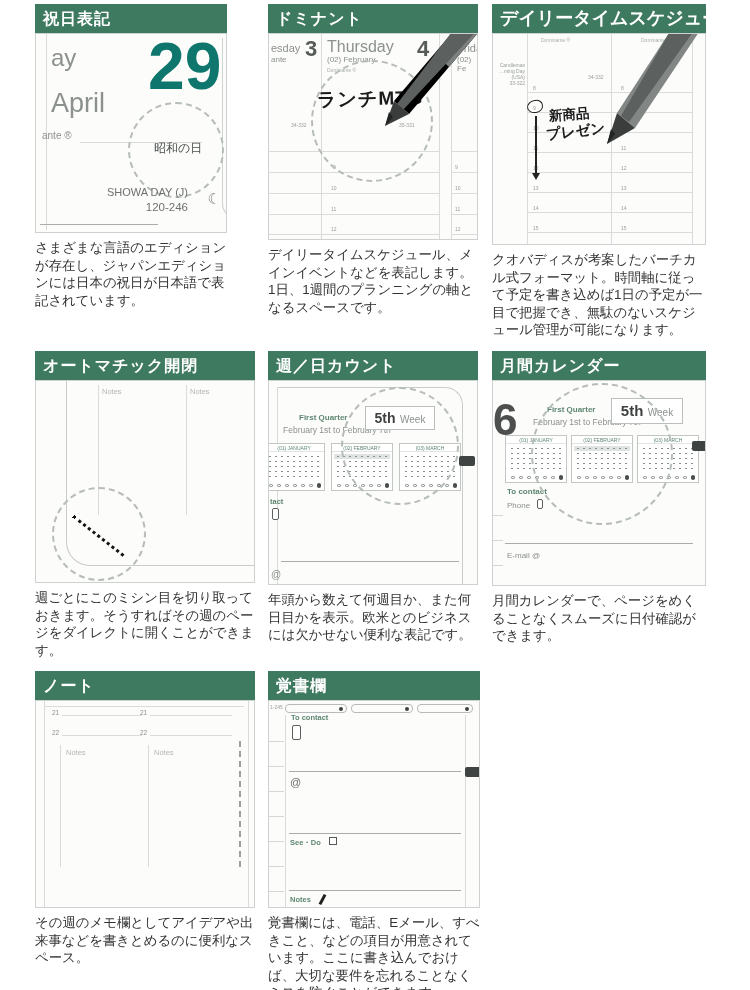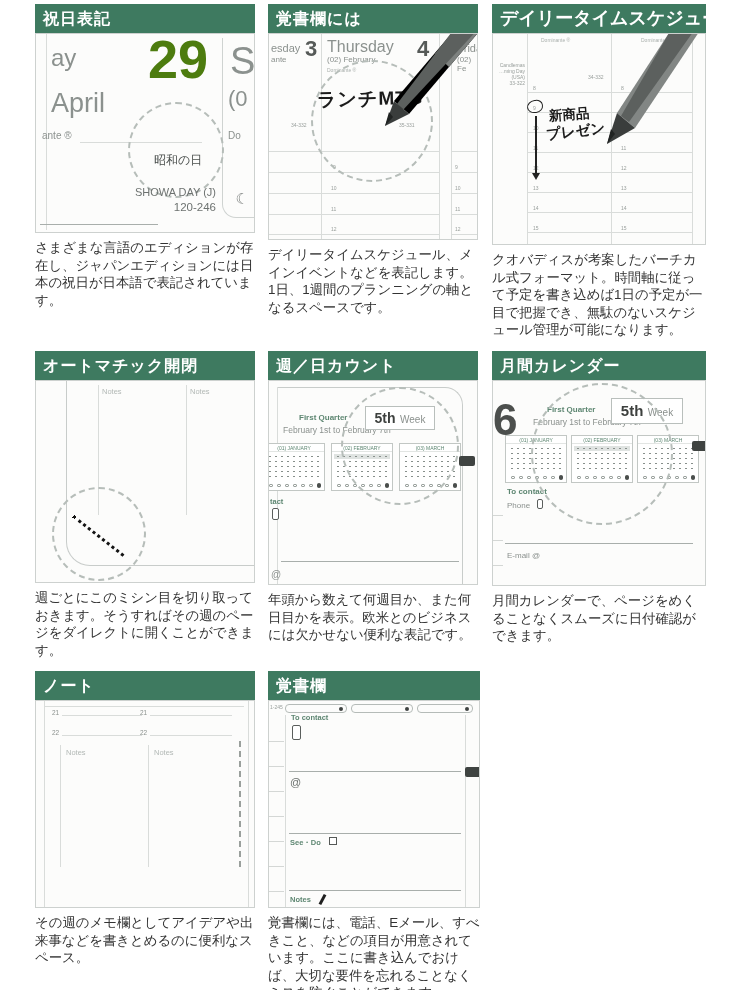--- a/index.html
+++ b/index.html
@@ -58,45 +58,45 @@
         background:#3f4341;border-radius:50%}
   .ruler{position:absolute;background-image:repeating-linear-gradient(
         to bottom,transparent 0,transparent 24px,#d4d7d5 24px,#d4d7d5 25px)}
   .pen{position:absolute}
 </style>
 </head>
 <body>
 
 <div class="stage">
 
-  <div class="card" style="left:35px;top:4px;width:220px">
+  <div class="card" style="left:35px;top:4px;width:192px">
     <div class="hd">祝日表記</div>
     <div class="im" style="height:200px">
       <div class="vline" style="left:10px;top:0;height:196px"></div>
       <span class="abs gtxt" style="left:15px;top:10px;font-size:24px">ay</span>
       <span class="abs gtxt" style="left:15px;top:54px;font-size:27px">April</span>
-      <span class="abs" style="left:112px;top:-6px;font-size:54px;font-weight:bold;color:#4d7c0f">29</span>
+      <span class="abs" style="left:112px;top:-6px;font-size:66px;font-weight:bold;color:#0f766e">29</span>
       <div class="abs" style="left:186px;top:4px;width:40px;height:180px;border-left:1.5px solid #cfd3d1;border-bottom:1.5px solid #cfd3d1;border-bottom-left-radius:14px"></div>
       <span class="abs gtxt" style="left:194px;top:6px;font-size:38px">S</span>
       <span class="abs gtxt" style="left:192px;top:52px;font-size:22px">(0</span>
       <span class="abs gtxt" style="left:6px;top:96px;font-size:10px">ante ®</span>
       <div class="hline" style="left:44px;top:108px;width:122px"></div>
       <span class="abs gtxt" style="left:192px;top:96px;font-size:10px">Do</span>
       <div class="dcirc" style="left:92px;top:68px;width:96px;height:96px"></div>
-      <span class="abs" style="left:118px;top:118px;font-size:12px;color:#4a4f4d">昭和の日</span>
+      <span class="abs" style="left:118px;top:106px;font-size:12px;color:#4a4f4d">昭和の日</span>
       <span class="abs" style="right:38px;top:152px;font-size:11px;color:#6d7270">SHOWA DAY (J)</span>
       <span class="abs" style="right:38px;top:167px;font-size:11.5px;color:#6d7270">120-246</span>
       <span class="abs" style="right:5px;top:156px;font-size:15px;color:#858987">☾</span>
       <div class="hline dk" style="left:4px;top:190px;width:118px"></div>
     </div>
     <p class="desc">さまざまな言語のエディションが存在し、ジャパンエディションには日本の祝日が日本語で表記されています。</p>
   </div>
 
   <div class="card" style="left:268px;top:4px;width:210px">
-    <div class="hd">覚書欄には</div>
+    <div class="hd">ドミナント</div>
     <div class="im" style="height:207px">
       <div class="vline" style="left:52px;top:0;height:207px"></div>
       <div class="vline" style="left:170px;top:0;height:207px"></div>
       <div class="vline" style="left:182px;top:0;height:207px"></div>
       <span class="abs gtxt" style="left:2px;top:8px;font-size:11px">esday</span>
       <span class="abs gtxt" style="left:2px;top:21px;font-size:8px">ante</span>
       <span class="abs" style="left:36px;top:2px;font-size:22px;font-weight:bold;color:#565a58">3</span>
       <span class="abs gtxt" style="left:58px;top:4px;font-size:16px">Thursday</span>
       <span class="abs gtxt" style="left:58px;top:21px;font-size:8px">(02) February</span>
       <span class="abs" style="left:58px;top:33px;font-size:5px;color:#aab0ad">Dominante ®</span>

